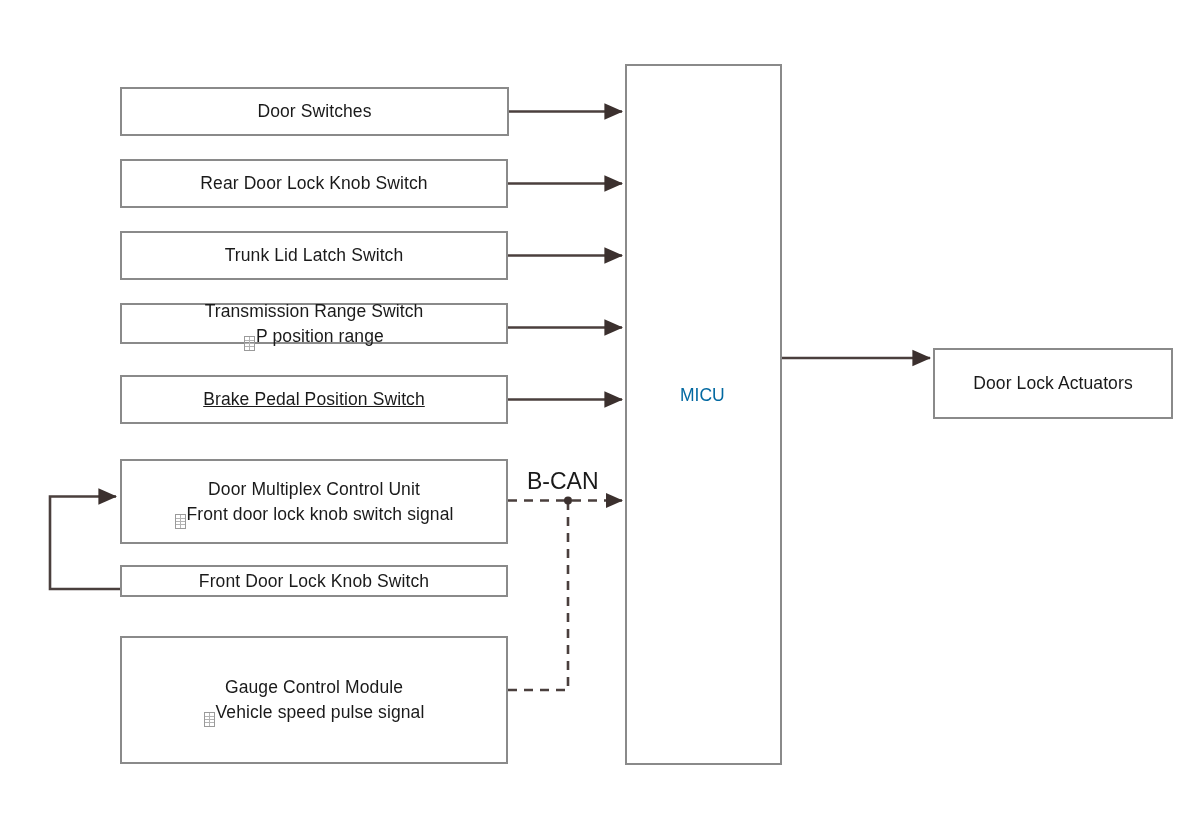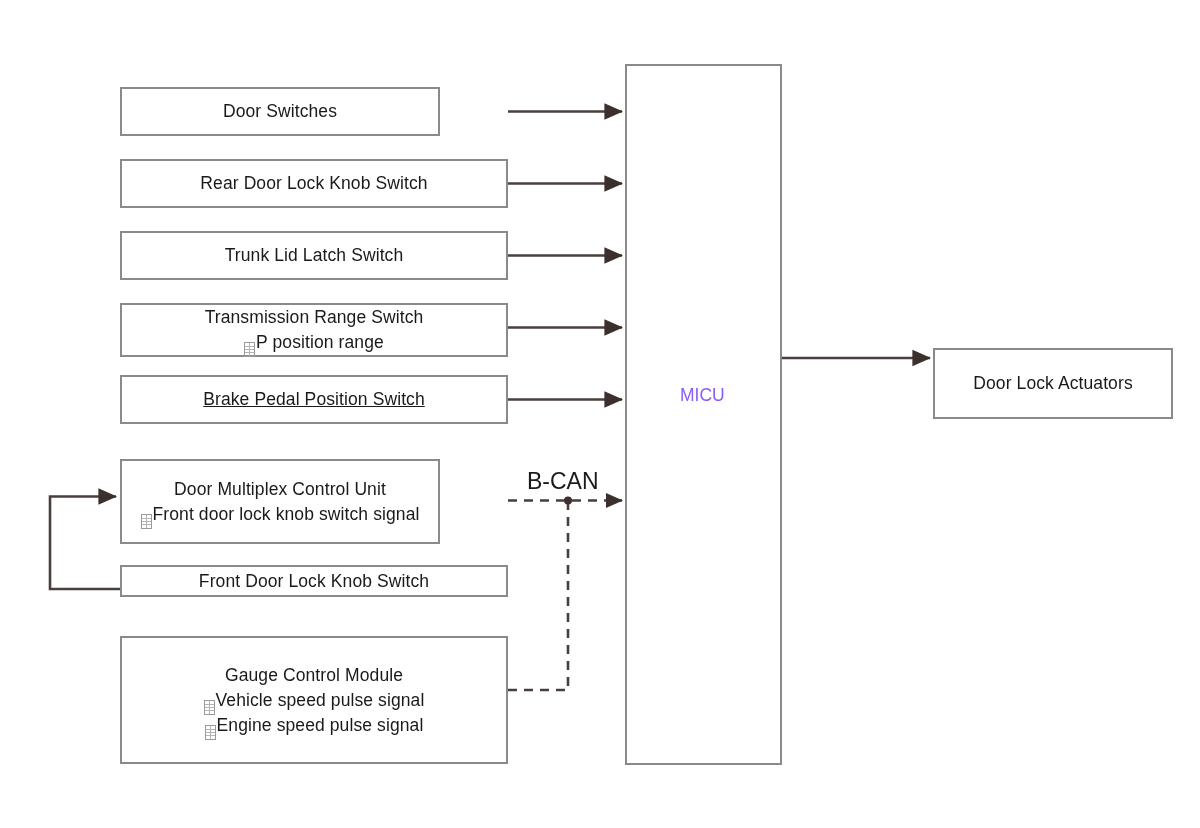--- a/index.html
+++ b/index.html
@@ -68,21 +68,21 @@
   .micu {
     position: absolute;
     box-sizing: border-box;
     background: #ffffff;
     border: 2px solid #8a8a8a;
     z-index: 2;
   }
   .micu-label {
     position: absolute;
     font-size: 17.5px;
-    color: #8b5cf6;
+    color: #0369a1;
     white-space: nowrap;
     z-index: 3;
   }
   .edge-label {
     position: absolute;
     font-size: 23px;
     color: #1a1a1a;
     white-space: nowrap;
     z-index: 3;
   }
@@ -119,66 +119,62 @@
       <line x1="782" y1="358" x2="930" y2="358" marker-end="url(#arrow)"></line>
     </g>
 
     <g stroke="#4a3f3d" stroke-width="2.6" fill="none" stroke-dasharray="9 7">
       <line x1="508" y1="500.5" x2="622" y2="500.5" marker-end="url(#arrowsm)"></line>
       <path d="M 508 690 L 568 690 L 568 500.5"></path>
     </g>
     <circle cx="568" cy="500.5" r="4" fill="#3b302e"></circle>
   </svg>
 
-  <div class="node" style="left:120px; top:87px; width:320px; height:49px;">
+  <div class="node" style="left:120px; top:87px; width:389px; height:49px;">
     <span class="ln">Door Switches</span>
   </div>
 
   <div class="node" style="left:120px; top:159px; width:388px; height:49px;">
     <span class="ln">Rear Door Lock Knob Switch</span>
   </div>
 
   <div class="node" style="left:120px; top:231px; width:388px; height:49px;text-align:right;">
     <span class="ln">Trunk Lid Latch Switch</span>
   </div>
 
-  <div class="node" style="left:120px; top:303px; width:388px; height:54px;">
+  <div class="node" style="left:120px; top:303px; width:388px; height:41px;">
     <span class="ln">Transmission Range Switch</span>
     <span class="ln sub">
       <span class="tofu"></span>
         <span>P position range</span>
     </span>
   </div>
 
   <div class="node" style="left:120px; top:375px; width:388px; height:49px;text-decoration:underline;">
     <span class="ln">Brake Pedal Position Switch</span>
   </div>
 
-  <div class="node" style="left:120px; top:459px; width:320px; height:85px;">
+  <div class="node" style="left:120px; top:459px; width:388px; height:85px;">
     <span class="ln">Door Multiplex Control Unit</span>
     <span class="ln sub">
       <span class="tofu"></span>
         <span>Front door lock knob switch signal</span>
     </span>
   </div>
 
   <div class="node" style="left:120px; top:565px; width:388px; height:32px;">
     <span class="ln">Front Door Lock Knob Switch</span>
   </div>
 
   <div class="node" style="left:120px; top:636px; width:388px; height:128px;">
     <span class="ln">Gauge Control Module</span>
     <span class="ln sub">
       <span class="tofu"></span>
         <span>Vehicle speed pulse signal</span>
     </span>
-    <span class="ln sub">
-      <span class="tofu"></span>
-        <span>Engine speed pulse signal</span>
-    </span>
   </div>
 
   <div class="micu" style="left:625px; top:64px; width:157px; height:701px;"></div>
   <div class="micu-label" style="left:680px; top:385px;">MICU</div>
 
   <div class="edge-label" style="left:527px; top:468px;">B-CAN</div>
 
   <div class="node" style="left:933px; top:322px; width:240px; height:71px;margin-top:26px;">
     <span class="ln">Door Lock Actuators</span>
   </div>

